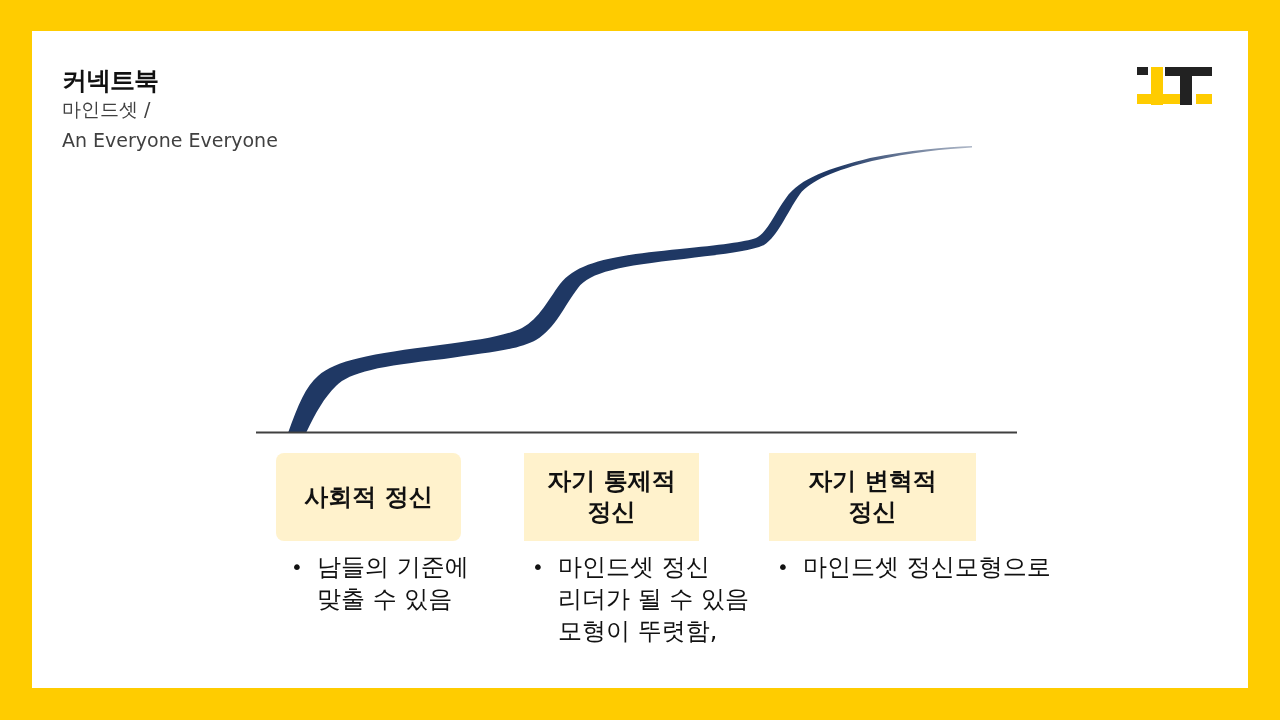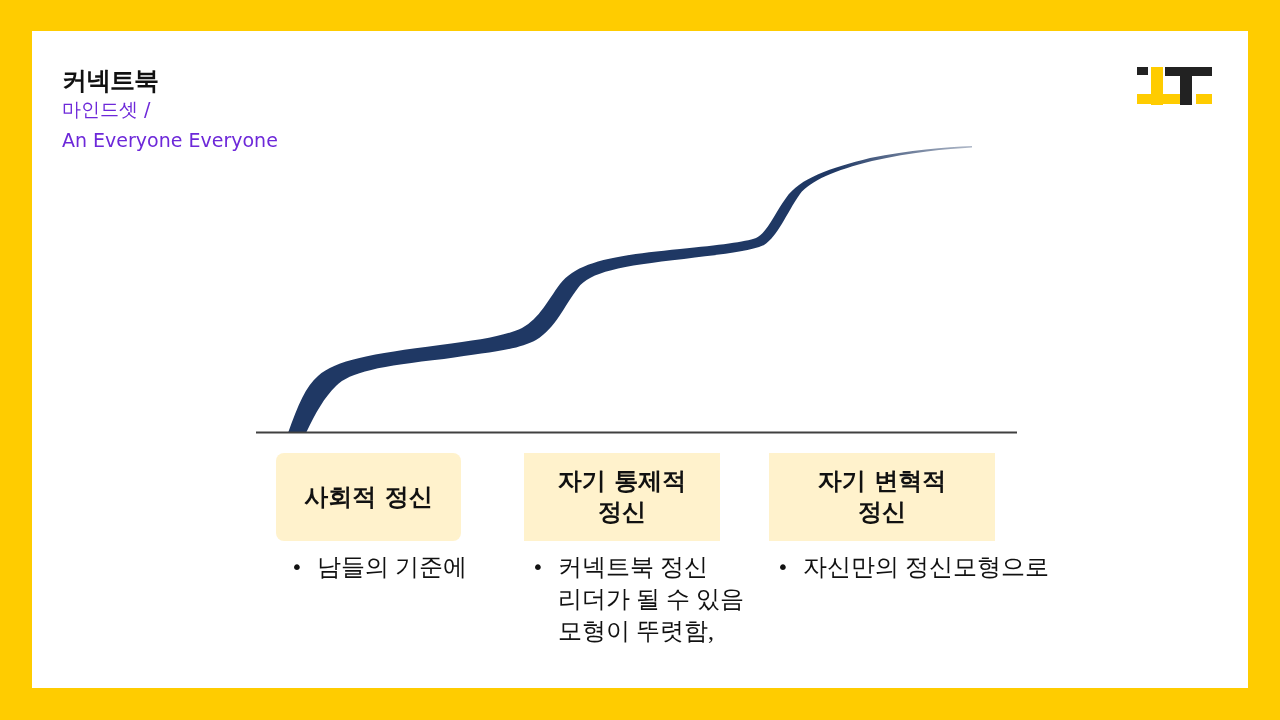--- a/index.html
+++ b/index.html
@@ -14,42 +14,42 @@
       width: 1216px; height: 657px;
       background: #ffffff;
     }
     .brand-title {
       position: absolute; left: 62px; top: 64px;
       font-size: 25px; font-weight: bold; color: #111;
       letter-spacing: -1px; margin: 0;
     }
     .subtitle {
       position: absolute; left: 62px; top: 94px;
-      font-size: 19px; color: #6d28d9; line-height: 31px;
+      font-size: 19px; color: #404040; line-height: 31px;
     }
     .subtitle div { white-space: nowrap; }
     .logo { position: absolute; left: 1136px; top: 66px; width: 78px; height: 40px; }
     .chart-svg { position: absolute; left: 0; top: 0; width: 1280px; height: 720px; }
     .stage-box {
       position: absolute; top: 453px; height: 88px;
       background: #fff2cc;
       display: flex; align-items: center; justify-content: center;
       text-align: center;
       font-size: 24px; font-weight: bold; color: #111; line-height: 31px;
     }
     .stage-box span { display: block; white-space: nowrap; }
     .stage-desc {
       position: absolute; top: 551px;
       font-size: 24px; color: #111; line-height: 32px;
     }
     .stage-desc .bullet {
       position: absolute; left: 0; top: 0; font-size: 20px;
     }
     .stage-desc .lines { margin-left: 26px; }
-    .stage-desc .lines div { white-space: nowrap; font-family: Liberation Serif, serif; }
+    .stage-desc .lines div { white-space: nowrap; }
   </style>
 </head>
 <body>
 
 <div class="panel"></div>
 
 <h1 class="brand-title">커넥트북</h1>
 <div class="subtitle">
   <div>마인드셋 /</div>
   <div>An Everyone Everyone</div>
@@ -94,45 +94,46 @@
            C 324 398, 316 412, 306 433
            Z"></path>
   <line x1="256" y1="432.5" x2="1017" y2="432.5" stroke="#404040" stroke-width="2"></line>
 </svg>
 
 <div class="stage-box" style="left:276px; width:185px;border-radius:8px;">
   <div>
     <span>사회적 정신</span>
   </div>
 </div>
-<div class="stage-box" style="left:524px; width:196px;">
+<div class="stage-box" style="left:524px; width:175px;">
   <div>
     <span>자기 통제적</span>
     <span>정신</span>
   </div>
 </div>
-<div class="stage-box" style="left:769px; width:226px;">
+<div class="stage-box" style="left:769px; width:207px;">
   <div>
     <span>자기 변혁적</span>
     <span>정신</span>
   </div>
 </div>
 
 <div class="stage-desc" style="left:291px;">
   <span class="bullet">•</span>
   <div class="lines">
     <div>남들의 기준에</div>
+    <div>맞출 수 있음</div>
   </div>
 </div>
 <div class="stage-desc" style="left:532px;">
   <span class="bullet">•</span>
   <div class="lines">
-    <div>커넥트북 정신</div>
+    <div>마인드셋 정신</div>
     <div>리더가 될 수 있음</div>
     <div>모형이 뚜렷함,</div>
   </div>
 </div>
 <div class="stage-desc" style="left:777px;">
   <span class="bullet">•</span>
   <div class="lines">
-    <div>자신만의 정신모형으로</div>
+    <div>마인드셋 정신모형으로</div>
   </div>
 </div>
 
 </body></html>

